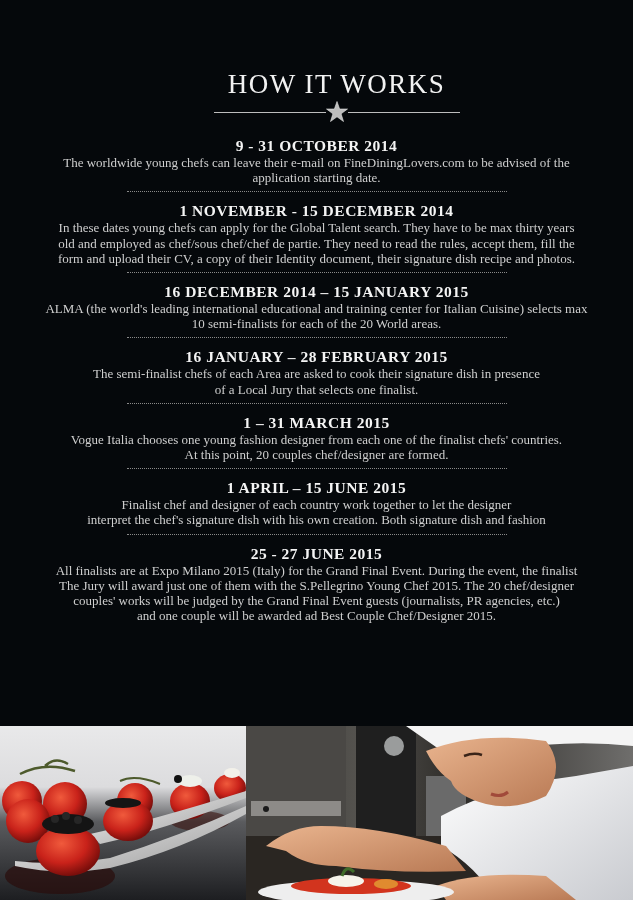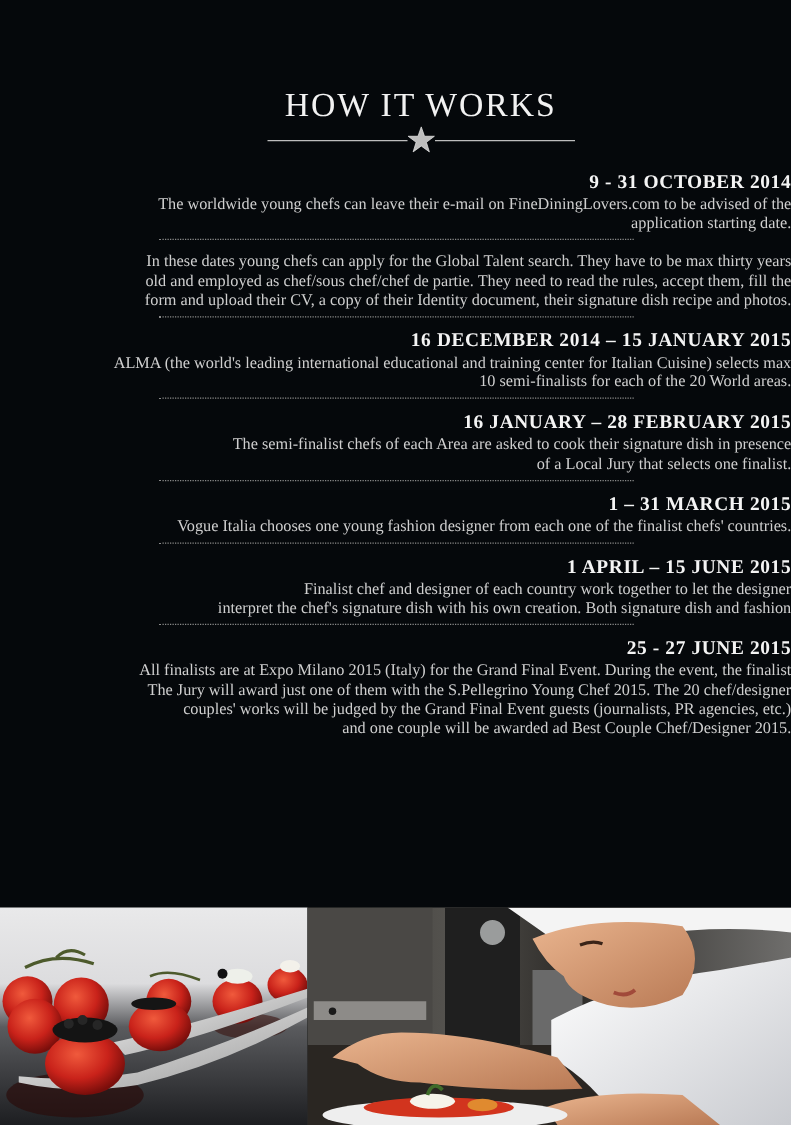--- a/index.html
+++ b/index.html
@@ -17,21 +17,21 @@
     font-size: 27px; letter-spacing: 1.5px; color: #f2f2f2; font-weight: normal;
     line-height: 32px; margin: 0;
   }
   .title-rule { position: relative; width: 246px; height: 24px; margin: 0 auto; }
   .title-rule .line { position: absolute; top: 12px; height: 1px; background: #bdbdbd; width: 112px; }
   .title-rule .line.l { left: 0; }
   .title-rule .line.r { right: 0; }
   .title-rule .star { position: absolute; left: 111px; top: 0px; width: 24px; height: 24px; }
 
   .sections { position: absolute; top: 136px; left: 0; width: 633px; }
-  .section { text-align: right; }
+  .section { text-align: center; }
   .section h2 {
     margin: 0; font-family: "Liberation Serif", "DejaVu Serif", serif;
     font-size: 15.5px; font-weight: bold; color: #f4f4f4; letter-spacing: 0.5px; line-height: 19px;
   }
   .section p {
     margin: 0 auto; font-family: "Liberation Serif", "DejaVu Serif", serif;
     font-size: 13px; line-height: 15.2px; color: #cfcfcf;
   }
   .sep {
     width: 380px; height: 0; margin: 6px auto 9px auto;
@@ -67,20 +67,21 @@
   <div class="sections">
 
     <div class="section">
       <h2>9 - 31 OCTOBER 2014</h2>
       <p>The worldwide young chefs can leave their e-mail on FineDiningLovers.com to be advised of the</p>
       <p>application starting date.</p>
       <div class="sep"></div>
     </div>
 
     <div class="section">
+      <h2>1 NOVEMBER - 15 DECEMBER 2014</h2>
       <p>In these dates young chefs can apply for the Global Talent search. They have to be max thirty years</p>
       <p>old and employed as chef/sous chef/chef de partie. They need to read the rules, accept them, fill the</p>
       <p>form and upload their CV, a copy of their Identity document, their signature dish recipe and photos.</p>
       <div class="sep"></div>
     </div>
 
     <div class="section">
       <h2>16 DECEMBER 2014 – 15 JANUARY 2015</h2>
       <p>ALMA (the world's leading international educational and training center for Italian Cuisine) selects max</p>
       <p>10 semi-finalists for each of the 20 World areas.</p>
@@ -90,20 +91,21 @@
     <div class="section">
       <h2>16 JANUARY – 28 FEBRUARY 2015</h2>
       <p>The semi-finalist chefs of each Area are asked to cook their signature dish in presence</p>
       <p>of a Local Jury that selects one finalist.</p>
       <div class="sep"></div>
     </div>
 
     <div class="section">
       <h2>1 – 31 MARCH 2015</h2>
       <p>Vogue Italia chooses one young fashion designer from each one of the finalist chefs' countries.</p>
+      <p>At this point, 20 couples chef/designer are formed.</p>
       <div class="sep"></div>
     </div>
 
     <div class="section">
       <h2>1 APRIL – 15 JUNE 2015</h2>
       <p>Finalist chef and designer of each country work together to let the designer</p>
       <p>interpret the chef's signature dish with his own creation. Both signature dish and fashion</p>
       <div class="sep"></div>
     </div>
 

